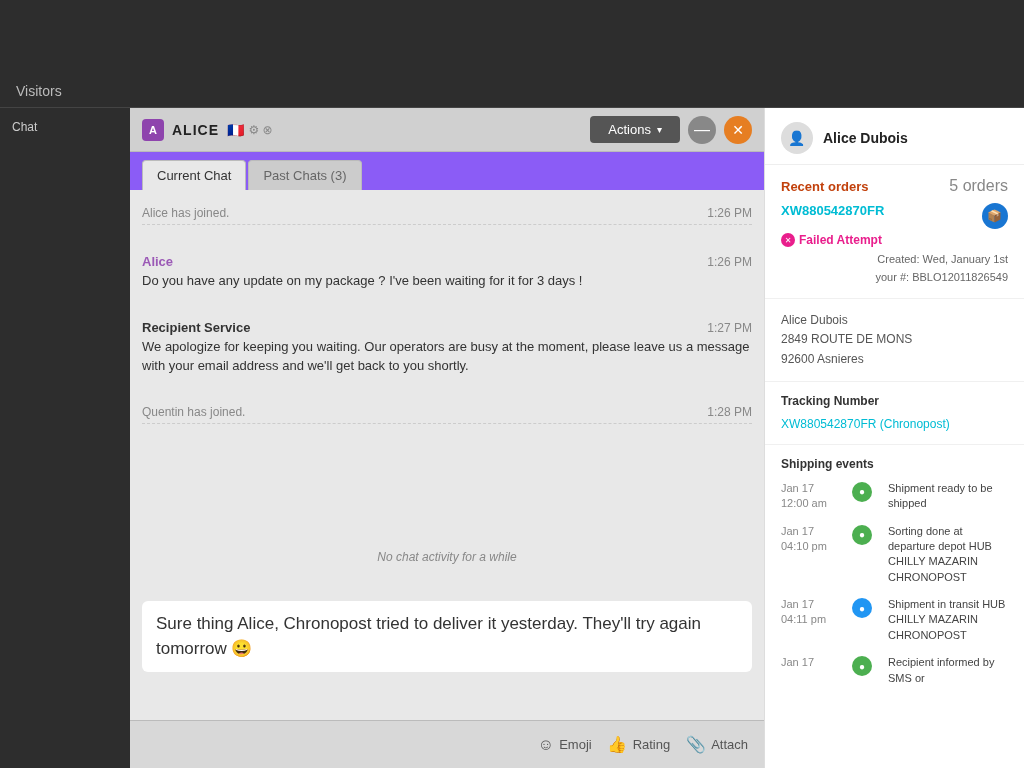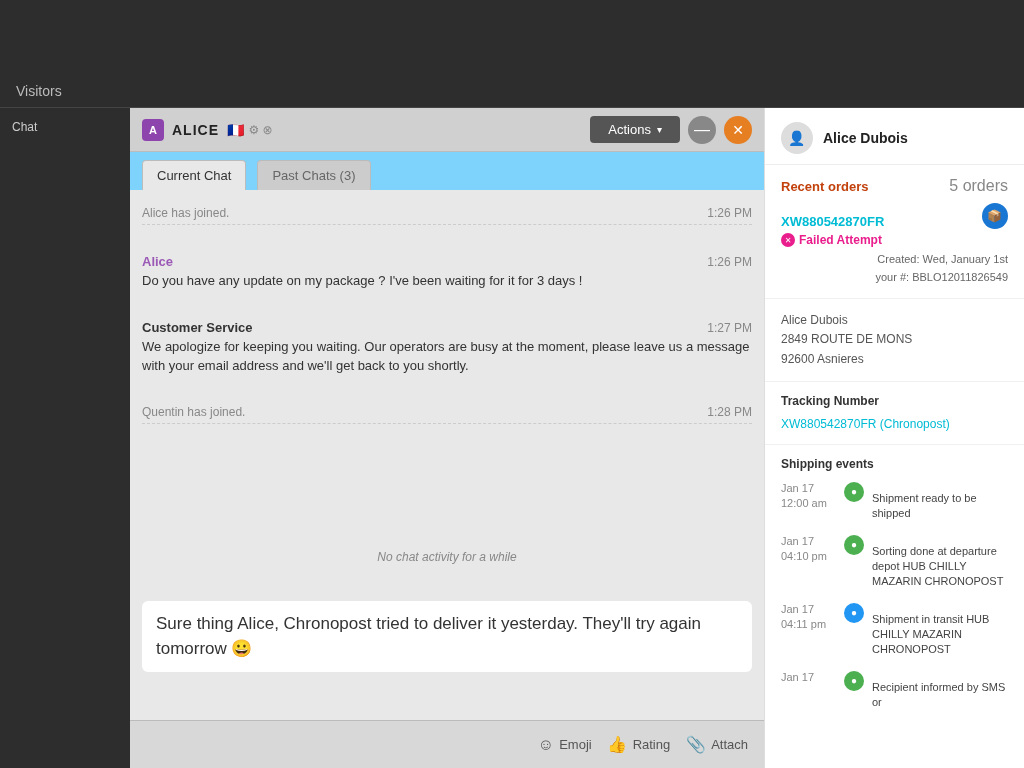--- a/index.html
+++ b/index.html
@@ -131,23 +131,23 @@
       font-size: 14px;
       cursor: pointer;
       display: flex;
       align-items: center;
       justify-content: center;
     }
 
     
     .chat-tabs {
       display: flex;
-      background: #7dd3fc;
+      background: #8b5cf6;
       padding: 8px 12px 0;
-      gap: 11px;
+      gap: 2px;
     }
     .tab {
       padding: 7px 14px;
       font-size: 13px;
       cursor: pointer;
       border-radius: 4px 4px 0 0;
       border: 1px solid #bbb;
       border-bottom: none;
     }
     .tab.active {
@@ -306,21 +306,21 @@
       color: #888;
     }
 
     .order-card {
       border: none;
       padding: 0;
     }
     .order-id-row {
       display: flex;
       justify-content: space-between;
-      align-items: flex-end;
+      align-items: flex-start;
       margin-bottom: 4px;
     }
     .order-id {
       color: #00bcd4;
       font-weight: bold;
       font-size: 13px;
     }
     .order-icon {
       width: 26px;
       height: 26px;
@@ -387,21 +387,21 @@
       padding: 12px 16px;
     }
     .events-title {
       font-weight: bold;
       font-size: 12px;
       color: #333;
       margin-bottom: 10px;
     }
     .event-item {
       display: flex;
-      gap: 8px;
+      gap: 16px;
       margin-bottom: 12px;
       align-items: flex-start;
     }
     .event-date {
       font-size: 11px;
       color: #888;
       min-width: 55px;
       line-height: 1.4;
     }
     .event-dot {
@@ -415,21 +415,20 @@
       color: white;
       font-size: 10px;
       margin-top: 1px;
     }
     .event-dot.green { background: #4caf50; }
     .event-dot.blue { background: #2196f3; }
     .event-text {
       font-size: 11px;
       color: #444;
       line-height: 1.4;
-      margin-top: 10px;
     }
   </style>
 </head>
 <body>
 
 <div class="top-bar">
   <span class="visitors-label">Visitors</span>
 </div>
 
 <div class="main-area">
@@ -482,21 +481,21 @@
       <div class="message-block">
         <div class="message-header">
           <span class="message-sender alice">Alice</span>
           <span class="message-time">1:26 PM</span>
         </div>
         <span class="message-text">Do you have any update on my package ? I've been waiting for it for 3 days !</span>
       </div>
 
       <div class="message-block">
         <div class="message-header">
-          <span class="message-sender customer-service">Customer Service</span>
+          <span class="message-sender customer-service">Recipient Service</span>
           <span class="message-time">1:27 PM</span>
         </div>
         <span class="message-text">We apologize for keeping you waiting. Our operators are busy at the moment, please leave us a message with your email address and we'll get back to you shortly.</span>
       </div>
 
       <div class="system-message">
         <span>Quentin has joined.</span>
         <span>1:28 PM</span>
       </div>
 

